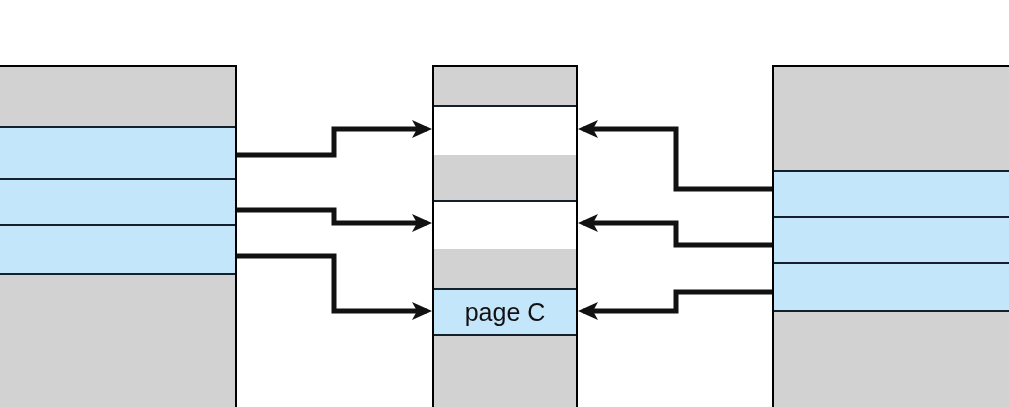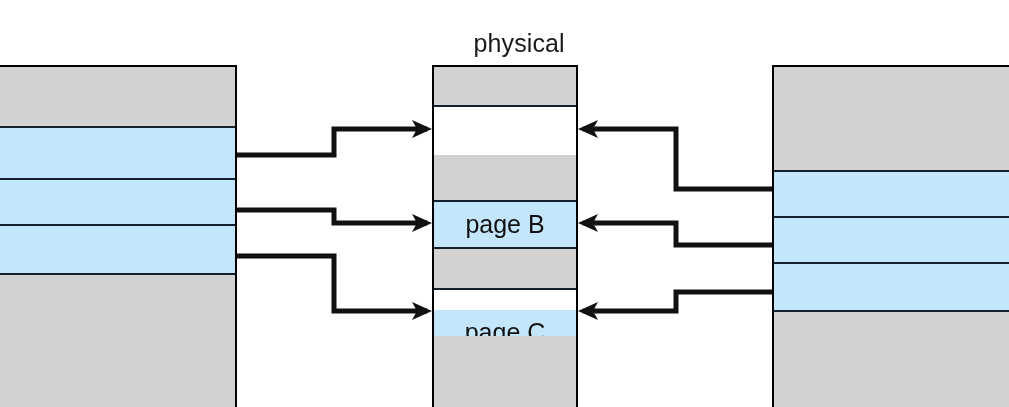--- a/index.html
+++ b/index.html
@@ -84,21 +84,21 @@
 </head>
 <body>
 
 <div id="stage">
 
   <div class="col-label" style="left:40px; top:28px; width:160px;">
     <span>process</span><sub>1</sub>
   </div>
 
   <div class="col-label" style="left:425px; top:0px; width:160px;">
-    <span>physical</span><br>
+    <br>
     <span>memory</span>
   </div>
 
   <div class="col-label" style="left:825px; top:28px; width:160px;">
     <span>process</span><sub>2</sub>
   </div>
 
   <div class="mem-box" style="left:-4px; top:65px; width:241px; height:344px;">
     <div class="row gray" style="top:0px;   height:61px;"></div>
     <div class="row blue" style="top:61px;  height:52px;"></div>
@@ -107,27 +107,24 @@
     <div class="row gray last" style="top:208px; height:136px;"></div>
   </div>
 
   <div class="mem-box" style="left:432px; top:65px; width:146px; height:344px;">
     <div class="row gray" style="top:0px; height:40px;">
       <span class="row-label"></span>
     </div>
     <div class="row gray" style="top:88px; height:47px;">
       <span class="row-label"></span>
     </div>
-    <div class="row blue" style="top:135px; height:47px;">
-      <span class="row-label">page B</span>
-    </div>
     <div class="row gray" style="top:182px; height:41px;">
       <span class="row-label"></span>
     </div>
-    <div class="row blue" style="top:223px; height:46px;margin-top:20px;">
+    <div class="row blue" style="top:223px; height:46px;">
       <span class="row-label">page C</span>
     </div>
     <div class="row gray last" style="top:269px; height:75px;">
       <span class="row-label"></span>
     </div>
   </div>
 
   <div class="mem-box" style="left:772px; top:65px; width:241px; height:344px;">
     <div class="row gray" style="top:0px;   height:105px;"></div>
     <div class="row blue" style="top:105px; height:46px;"></div>

